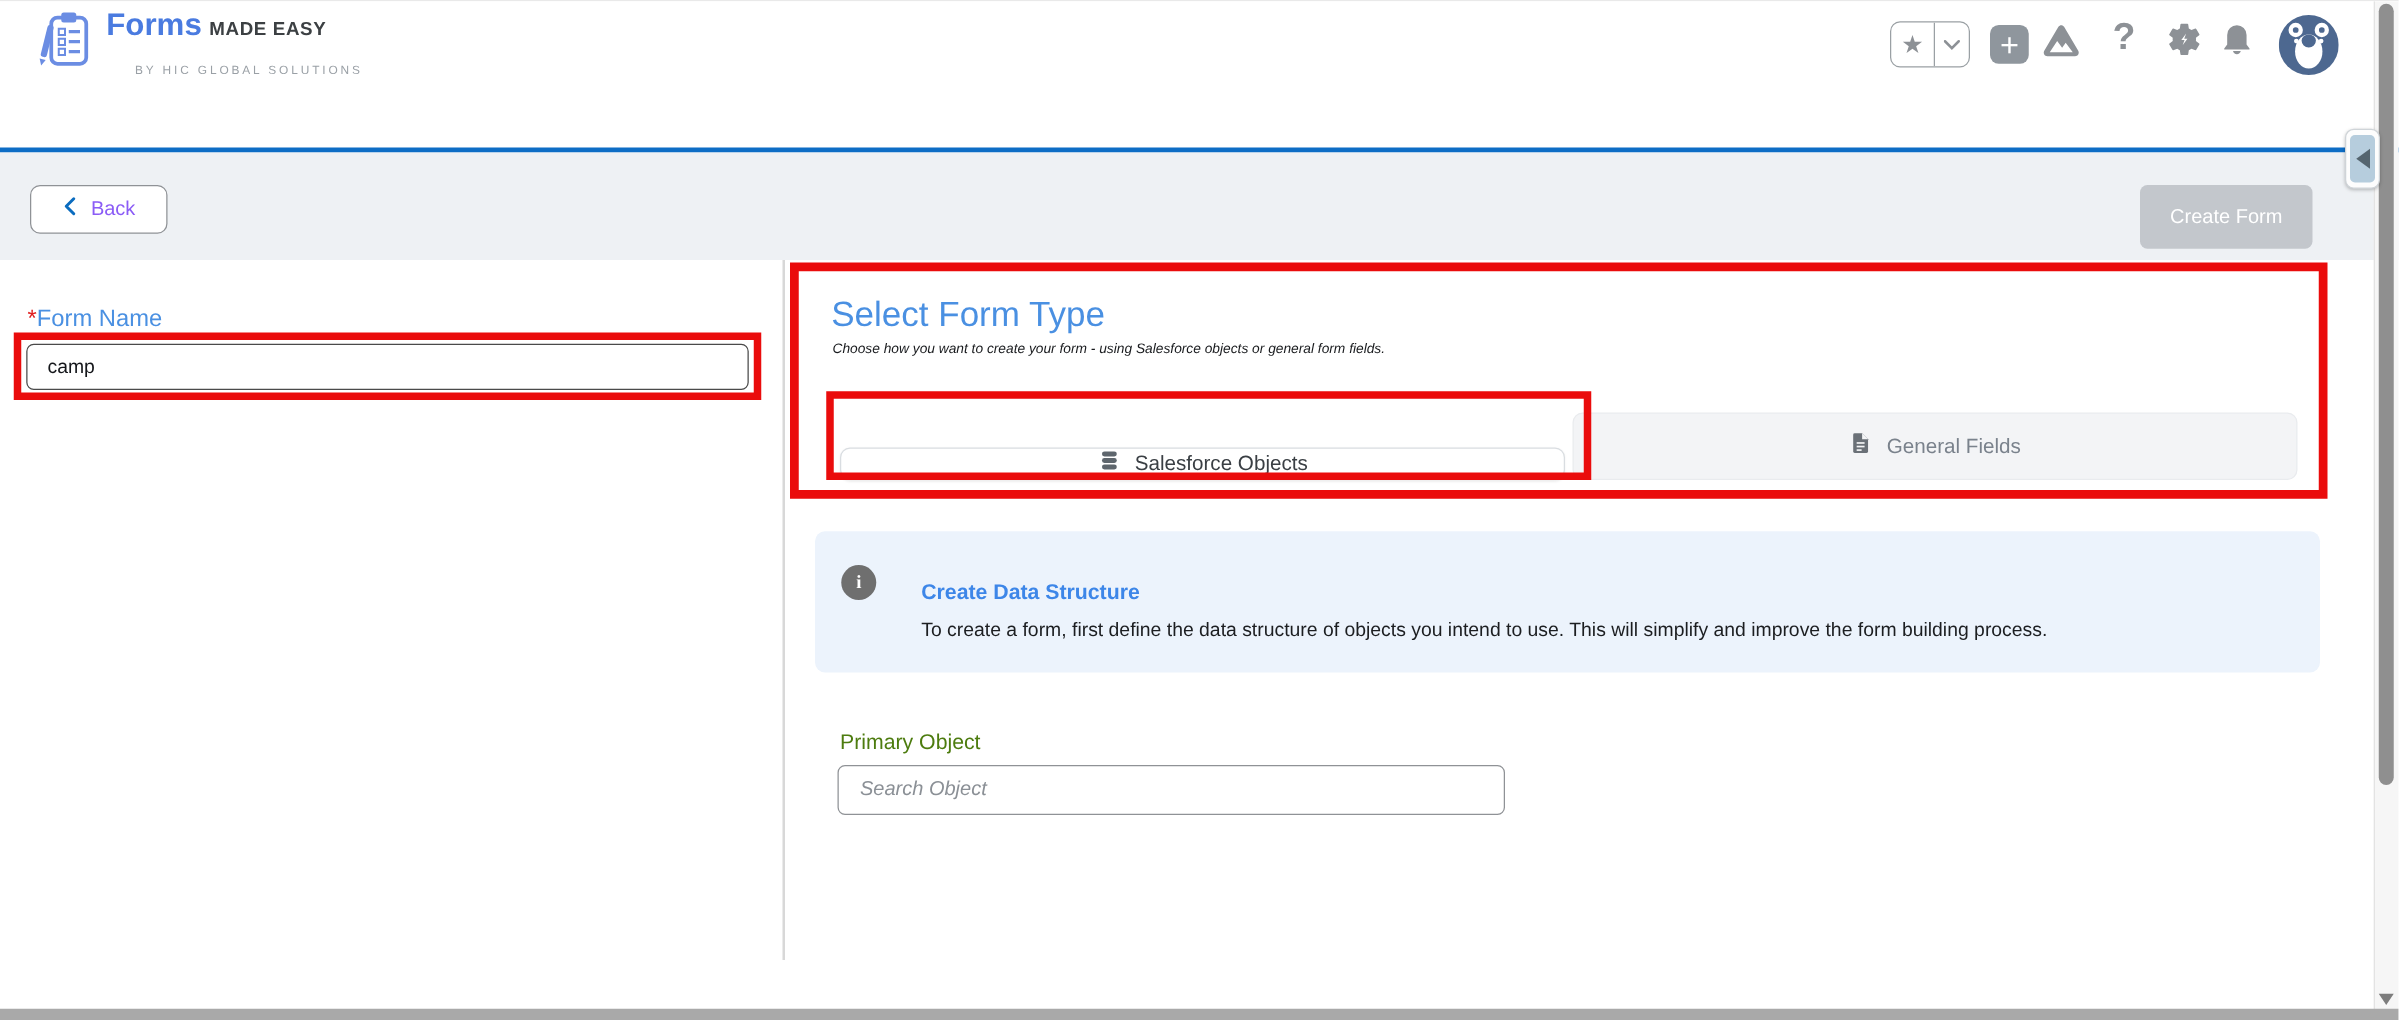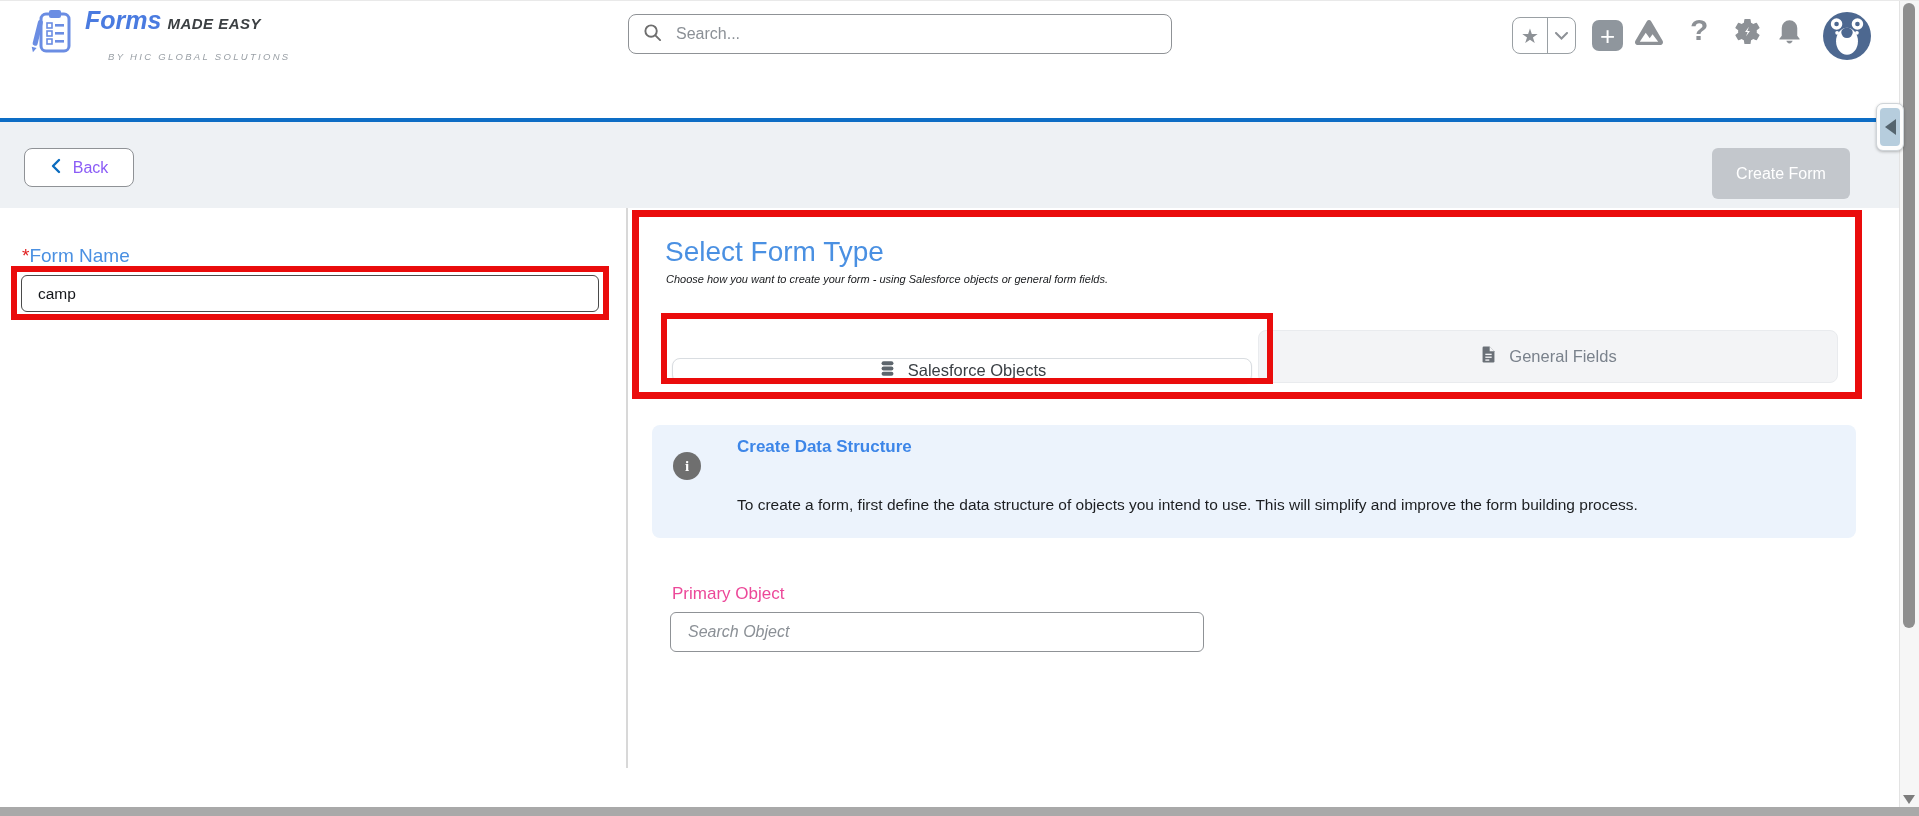--- a/index.html
+++ b/index.html
@@ -2,21 +2,21 @@
 <html><head>
 <meta charset="utf-8">
 <style>
   html,body{margin:0;padding:0;background:#fff;}
   #app{position:relative;width:1919px;height:816px;overflow:hidden;
        font-family:"Liberation Sans",sans-serif;background:#fff;border-top:1px solid #e9e9e9;}
   .abs{position:absolute;}
 
   
   .header{position:absolute;left:0;top:0;width:1919px;height:60px;background:#fff;}
-  .logo{position:absolute;left:30px;top:7px;display:flex;align-items:flex-start;gap:9px;font-style:italic;}
+  .logo{position:absolute;left:30px;top:7px;display:flex;align-items:flex-start;gap:9px;}
   .logo-text{display:flex;flex-direction:column;line-height:1;}
   .logo-line1{display:flex;align-items:baseline;gap:6px;}
   .logo-brand{font-size:25px;font-weight:bold;color:#4a7be0;}
   .logo-suffix{font-size:15px;font-weight:bold;color:#3c4043;letter-spacing:.5px;}
   .logo-tagline{font-size:9.5px;color:#9aa0a6;letter-spacing:2.3px;margin-top:19px;padding-left:23px;}
   .search-box{position:absolute;left:628px;top:13px;width:544px;height:40px;background:#fff;
       border:1px solid #8f9296;border-radius:8px;display:flex;align-items:center;gap:12px;padding:0 14px;box-sizing:border-box;}
   .search-box input{border:none;outline:none;flex:1;font-size:16px;color:#333;font-family:"Liberation Sans",sans-serif;background:transparent;}
   .search-box input::placeholder{color:#8b9096;}
   .fav-group{position:absolute;left:1512px;top:16px;width:64px;height:37px;border:1px solid #9aa0a4;
@@ -58,24 +58,24 @@
   .sft-title{position:absolute;left:665px;top:28px;font-size:28px;color:#4a90e2;}
   .sft-sub{position:absolute;left:666px;top:65px;font-size:11px;color:#181a1d;font-style:italic;}
   .type-row{position:absolute;left:672px;top:122px;width:1166px;height:46px;display:grid;grid-template-columns:1fr 1fr;grid-gap:6px;}
   .type-btn{display:flex;align-items:center;justify-content:center;gap:11px;border-radius:8px;font-size:16.5px;cursor:pointer;box-sizing:border-box;}
   .type-btn.selected{background:#fff;border:1px solid #d9dde1;color:#3a3f44;box-shadow:0 1px 2px rgba(0,0,0,.07);margin-top:28px;}
   .type-btn.unselected{background:#f3f4f6;border:1px solid #e9ebee;color:#7a828c;}
 
   .info-box{position:absolute;left:652px;top:217px;width:1204px;height:113px;background:#ecf3fc;border-radius:8px;}
   .info-icon{position:absolute;left:21px;top:27px;width:28px;height:28px;border-radius:50%;background:#6f6f6f;color:#fff;
       display:flex;align-items:center;justify-content:center;font-size:15px;font-weight:bold;font-family:"Liberation Serif",serif;}
-  .info-title{position:absolute;left:85px;top:12px;font-size:17px;font-weight:bold;color:#3d86e8;}
+  .info-title{position:absolute;left:85px;top:39px;font-size:17px;font-weight:bold;color:#3d86e8;}
   .info-body{position:absolute;left:85px;top:71px;font-size:15.5px;color:#1c1e21;}
 
-  .po-label{position:absolute;left:672px;top:376px;font-size:17px;color:#ec4899;}
+  .po-label{position:absolute;left:672px;top:376px;font-size:17px;color:#4d7c0f;}
   .po-input{position:absolute;left:670px;top:404px;width:534px;height:40px;border:1.5px solid #8f9296;border-radius:6px;
       padding:0 17px;font-size:16px;box-sizing:border-box;font-family:"Liberation Sans",sans-serif;color:#333;outline:none;font-style:italic;}
   .po-input::placeholder{color:#8b9096;}
 
   
   .annot{position:absolute;border:6px solid #ea0c0c;pointer-events:none;box-sizing:border-box;}
   .annot-formname{left:11px;top:265px;width:598px;height:54px;}
   .annot-section{left:632px;top:209px;width:1230px;height:189px;border-width:7px;}
   .annot-option{left:661px;top:312px;width:612px;height:71px;}
 
@@ -114,29 +114,20 @@
       </span>
       <span class="logo-text">
         <span class="logo-line1">
           <span class="logo-brand">Forms</span>
           <span class="logo-suffix">MADE EASY</span>
         </span>
         <span class="logo-tagline">BY HIC GLOBAL SOLUTIONS</span>
       </span>
     </div>
 
-    <div class="search-box">
-      <span>
-        <svg width="19" height="19" viewBox="0 0 20 20">
-            <circle cx="8.5" cy="8.5" r="6" fill="none" stroke="#6e6e6e" stroke-width="2"></circle>
-            <line x1="13" y1="13" x2="18" y2="18" stroke="#6e6e6e" stroke-width="2" stroke-linecap="round"></line>
-          </svg>
-      </span>
-      <input type="text" placeholder="Search..." style="">
-    </div>
 
     <div class="fav-group">
       <span class="fav-star">★</span>
       <span class="fav-caret">
         <svg width="13" height="8" viewBox="0 0 13 8">
             <path d="M1 1l5.5 5.5L12 1" fill="none" stroke="#8d9196" stroke-width="2" stroke-linecap="round"></path>
           </svg>
       </span>
     </div>
 

